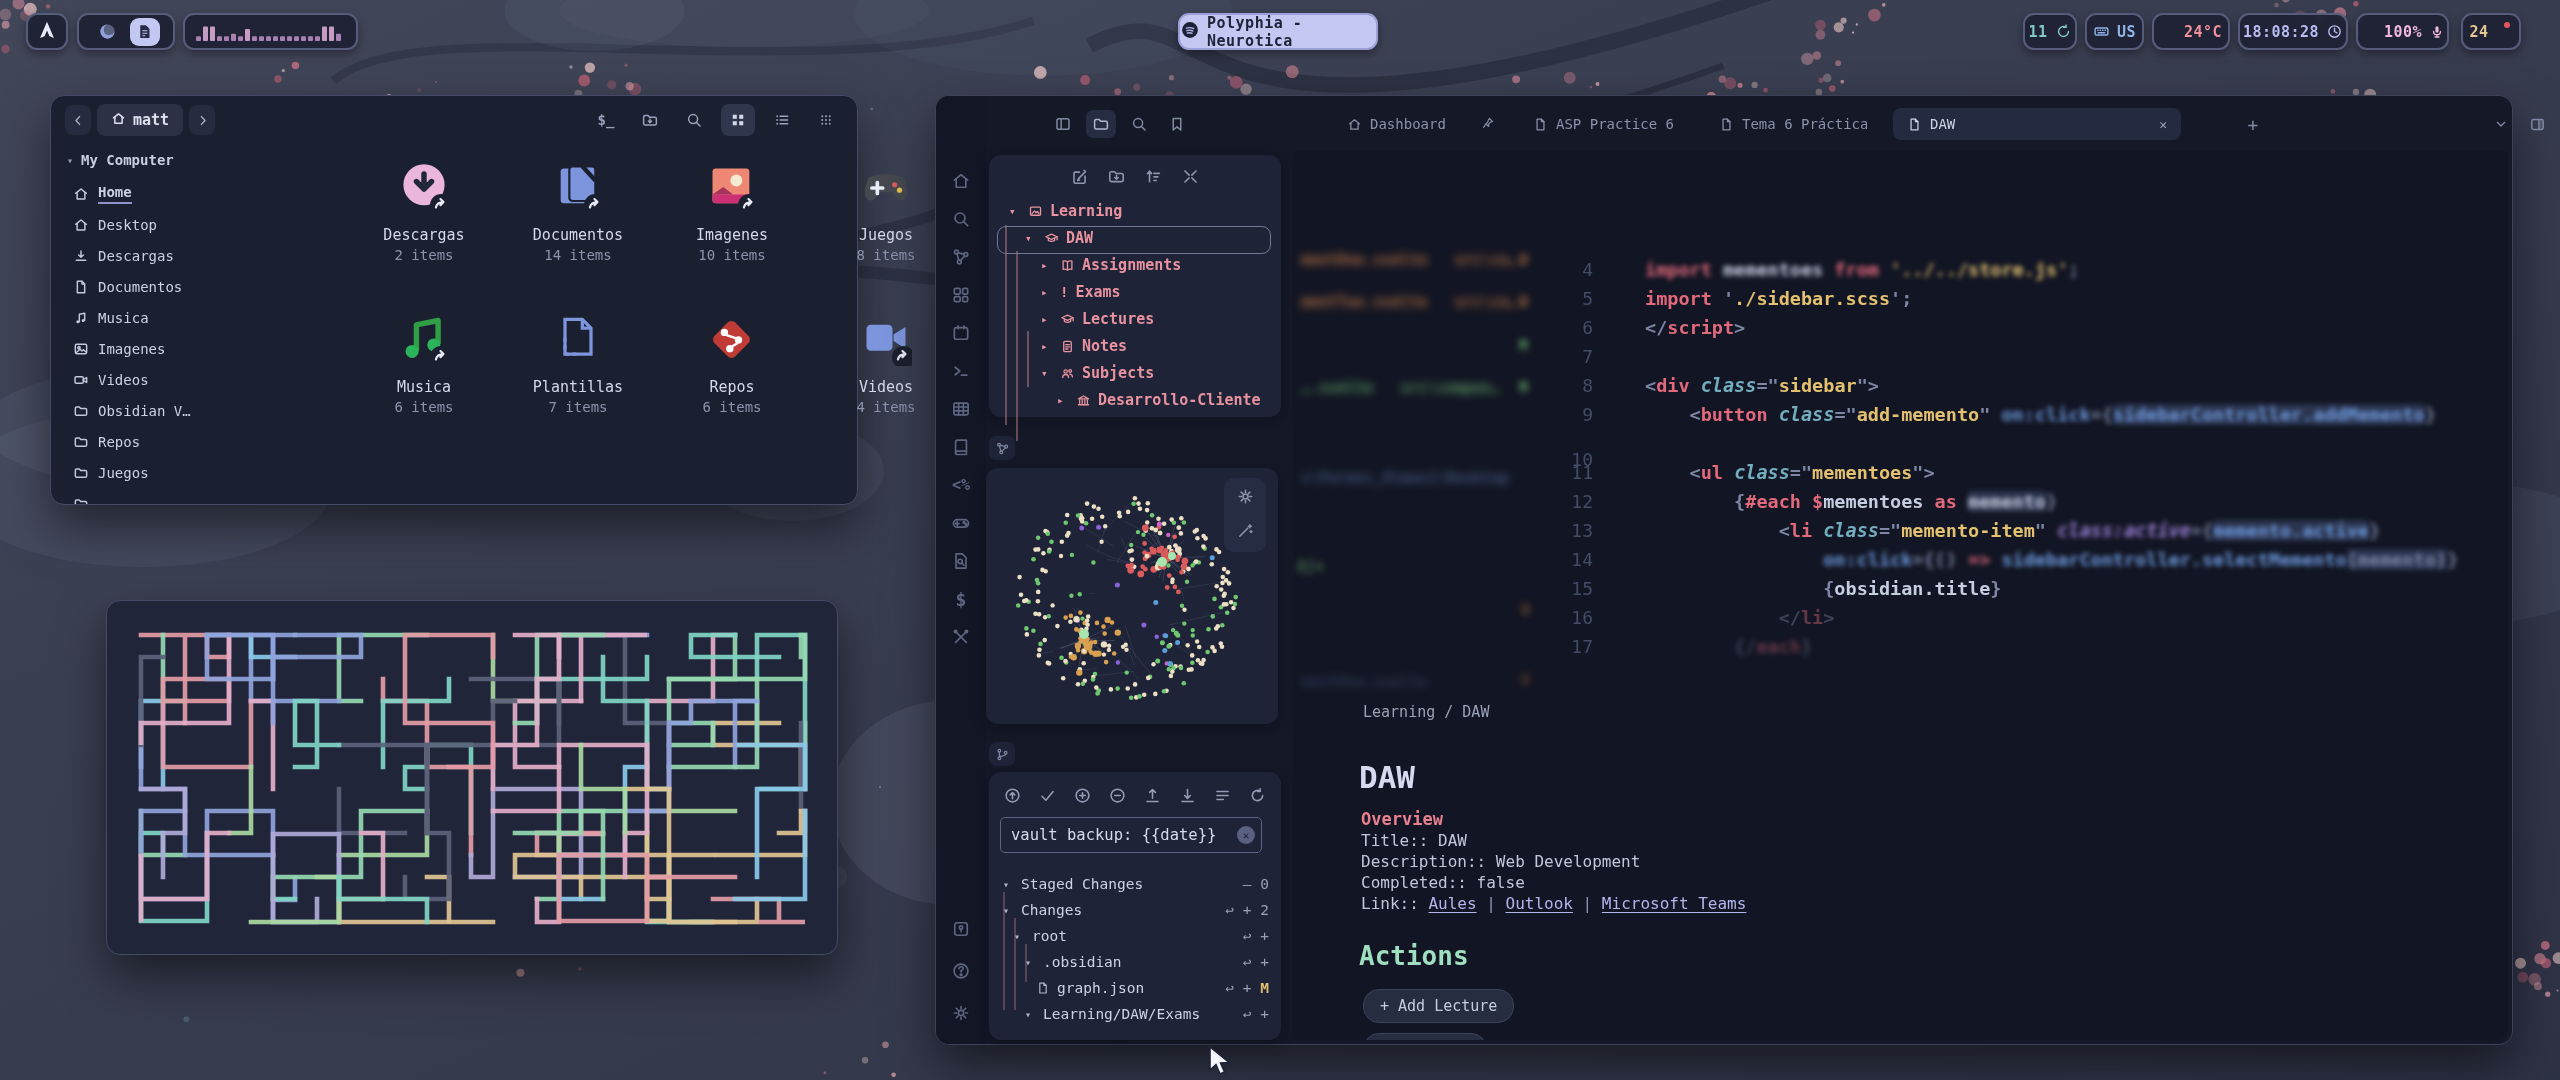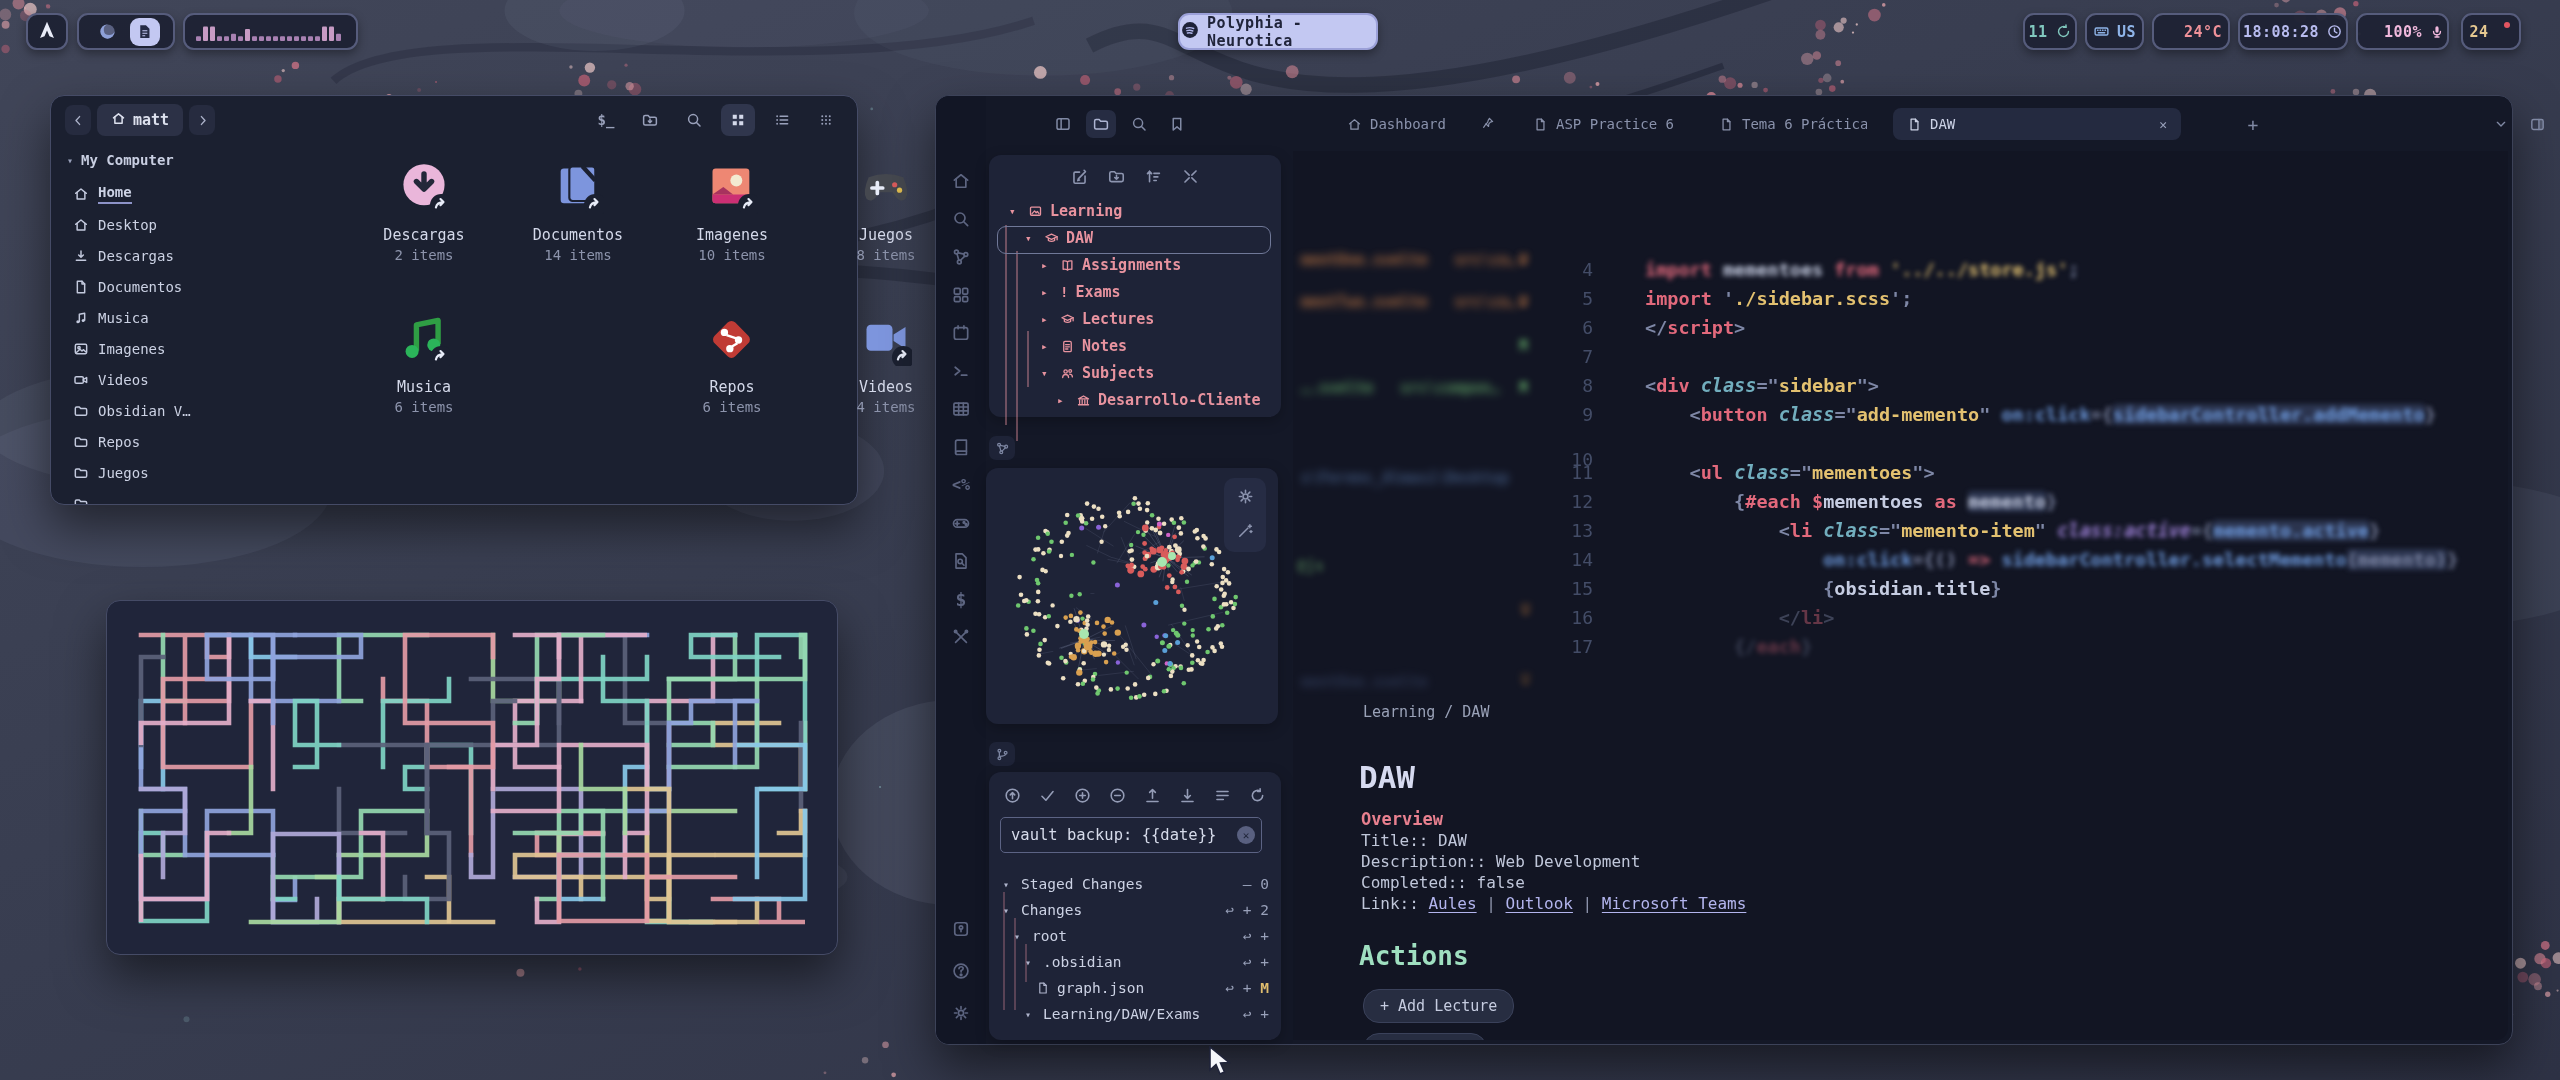--- a/index.html
+++ b/index.html
@@ -838,20 +838,27 @@
           <path d="M17 34 V10 l20-4 v22" stroke="#2f9e44" stroke-width="5" fill="none" stroke-linejoin="round"></path>
           <circle cx="13" cy="34.5" r="6" fill="#2bb45a"></circle>
           <circle cx="33" cy="28.5" r="6" fill="#2bb45a"></circle>
           <g>
             <circle cx="40" cy="40" r="10.5" fill="#1b2030"></circle>
             <path d="M35 42 q1-5 7-5 m0 0 l-2.8-2.8 M42 37 l-2.8 2.8" stroke="#e8ecf8" stroke-width="2" fill="none" stroke-linecap="round"></path>
           </g>
         </svg>
       <div class="nm">Musica</div>
       <div class="ct">6 items</div></div>
+      <div class="fm-cell" style="left: 272px; top: 170px;"><svg width="52" height="52" viewBox="0 0 48 48">
+          <path d="M12 5 h16 l8 8 v24 h-24 Z" fill="none" stroke="#7d95dd" stroke-width="3"></path>
+          <path d="M28 5 v8 h8" fill="none" stroke="#7d95dd" stroke-width="3"></path>
+          <path d="M12 22 v15 M12 37 h12" stroke="#7d95dd" stroke-width="3" stroke-dasharray="3.5 3.5"></path>
+        </svg>
+      <div class="nm">Plantillas</div>
+      <div class="ct">7 items</div></div>
       <div class="fm-cell" style="left: 426px; top: 170px;"><svg width="52" height="52" viewBox="0 0 48 48">
           <rect x="10" y="10" width="27" height="27" rx="5" fill="#c03b35" transform="rotate(45 23.5 23.5)"></rect>
           <circle cx="17" cy="17" r="3.4" fill="#fff"></circle>
           <circle cx="30" cy="24" r="3.4" fill="#fff"></circle>
           <circle cx="22" cy="32" r="3.4" fill="#fff"></circle>
           <path d="M19 19.5 L28 22.5 M29 27 L24 30" stroke="#fff" stroke-width="2.4"></path>
         </svg>
       <div class="nm">Repos</div>
       <div class="ct">6 items</div></div>
       <div class="fm-cell" style="left: 580px; top: 170px;"><svg width="52" height="52" viewBox="0 0 48 48">

